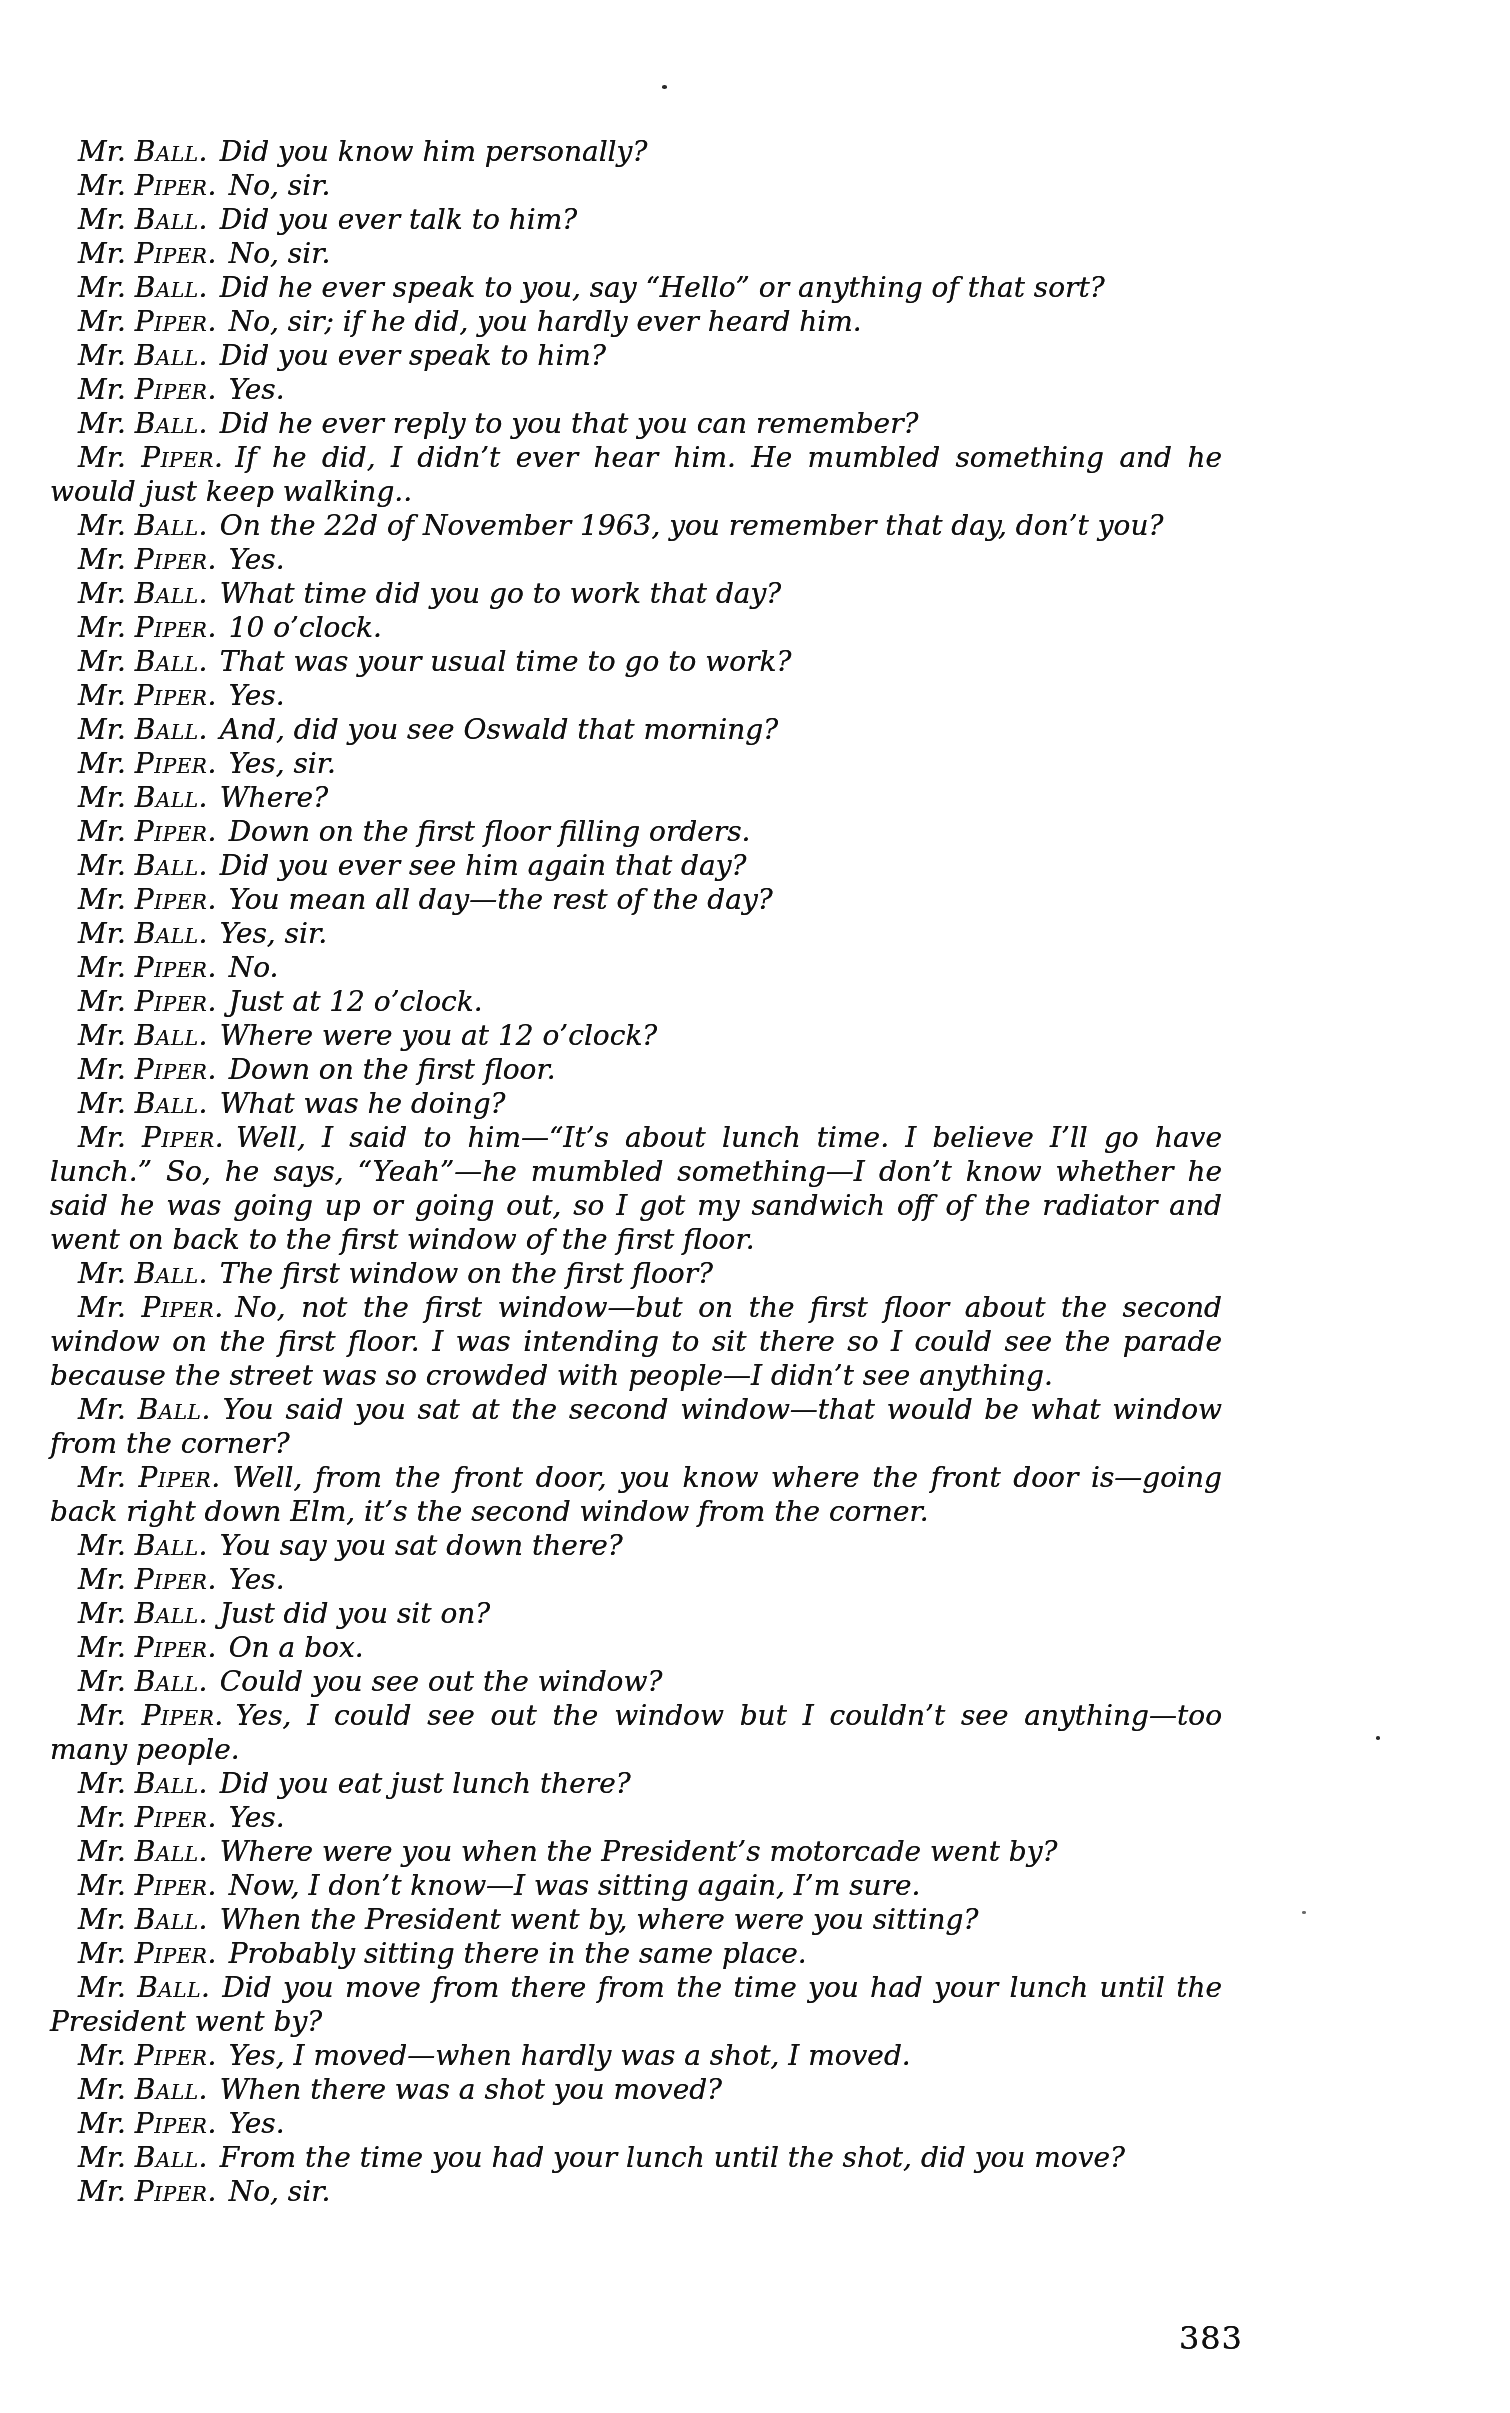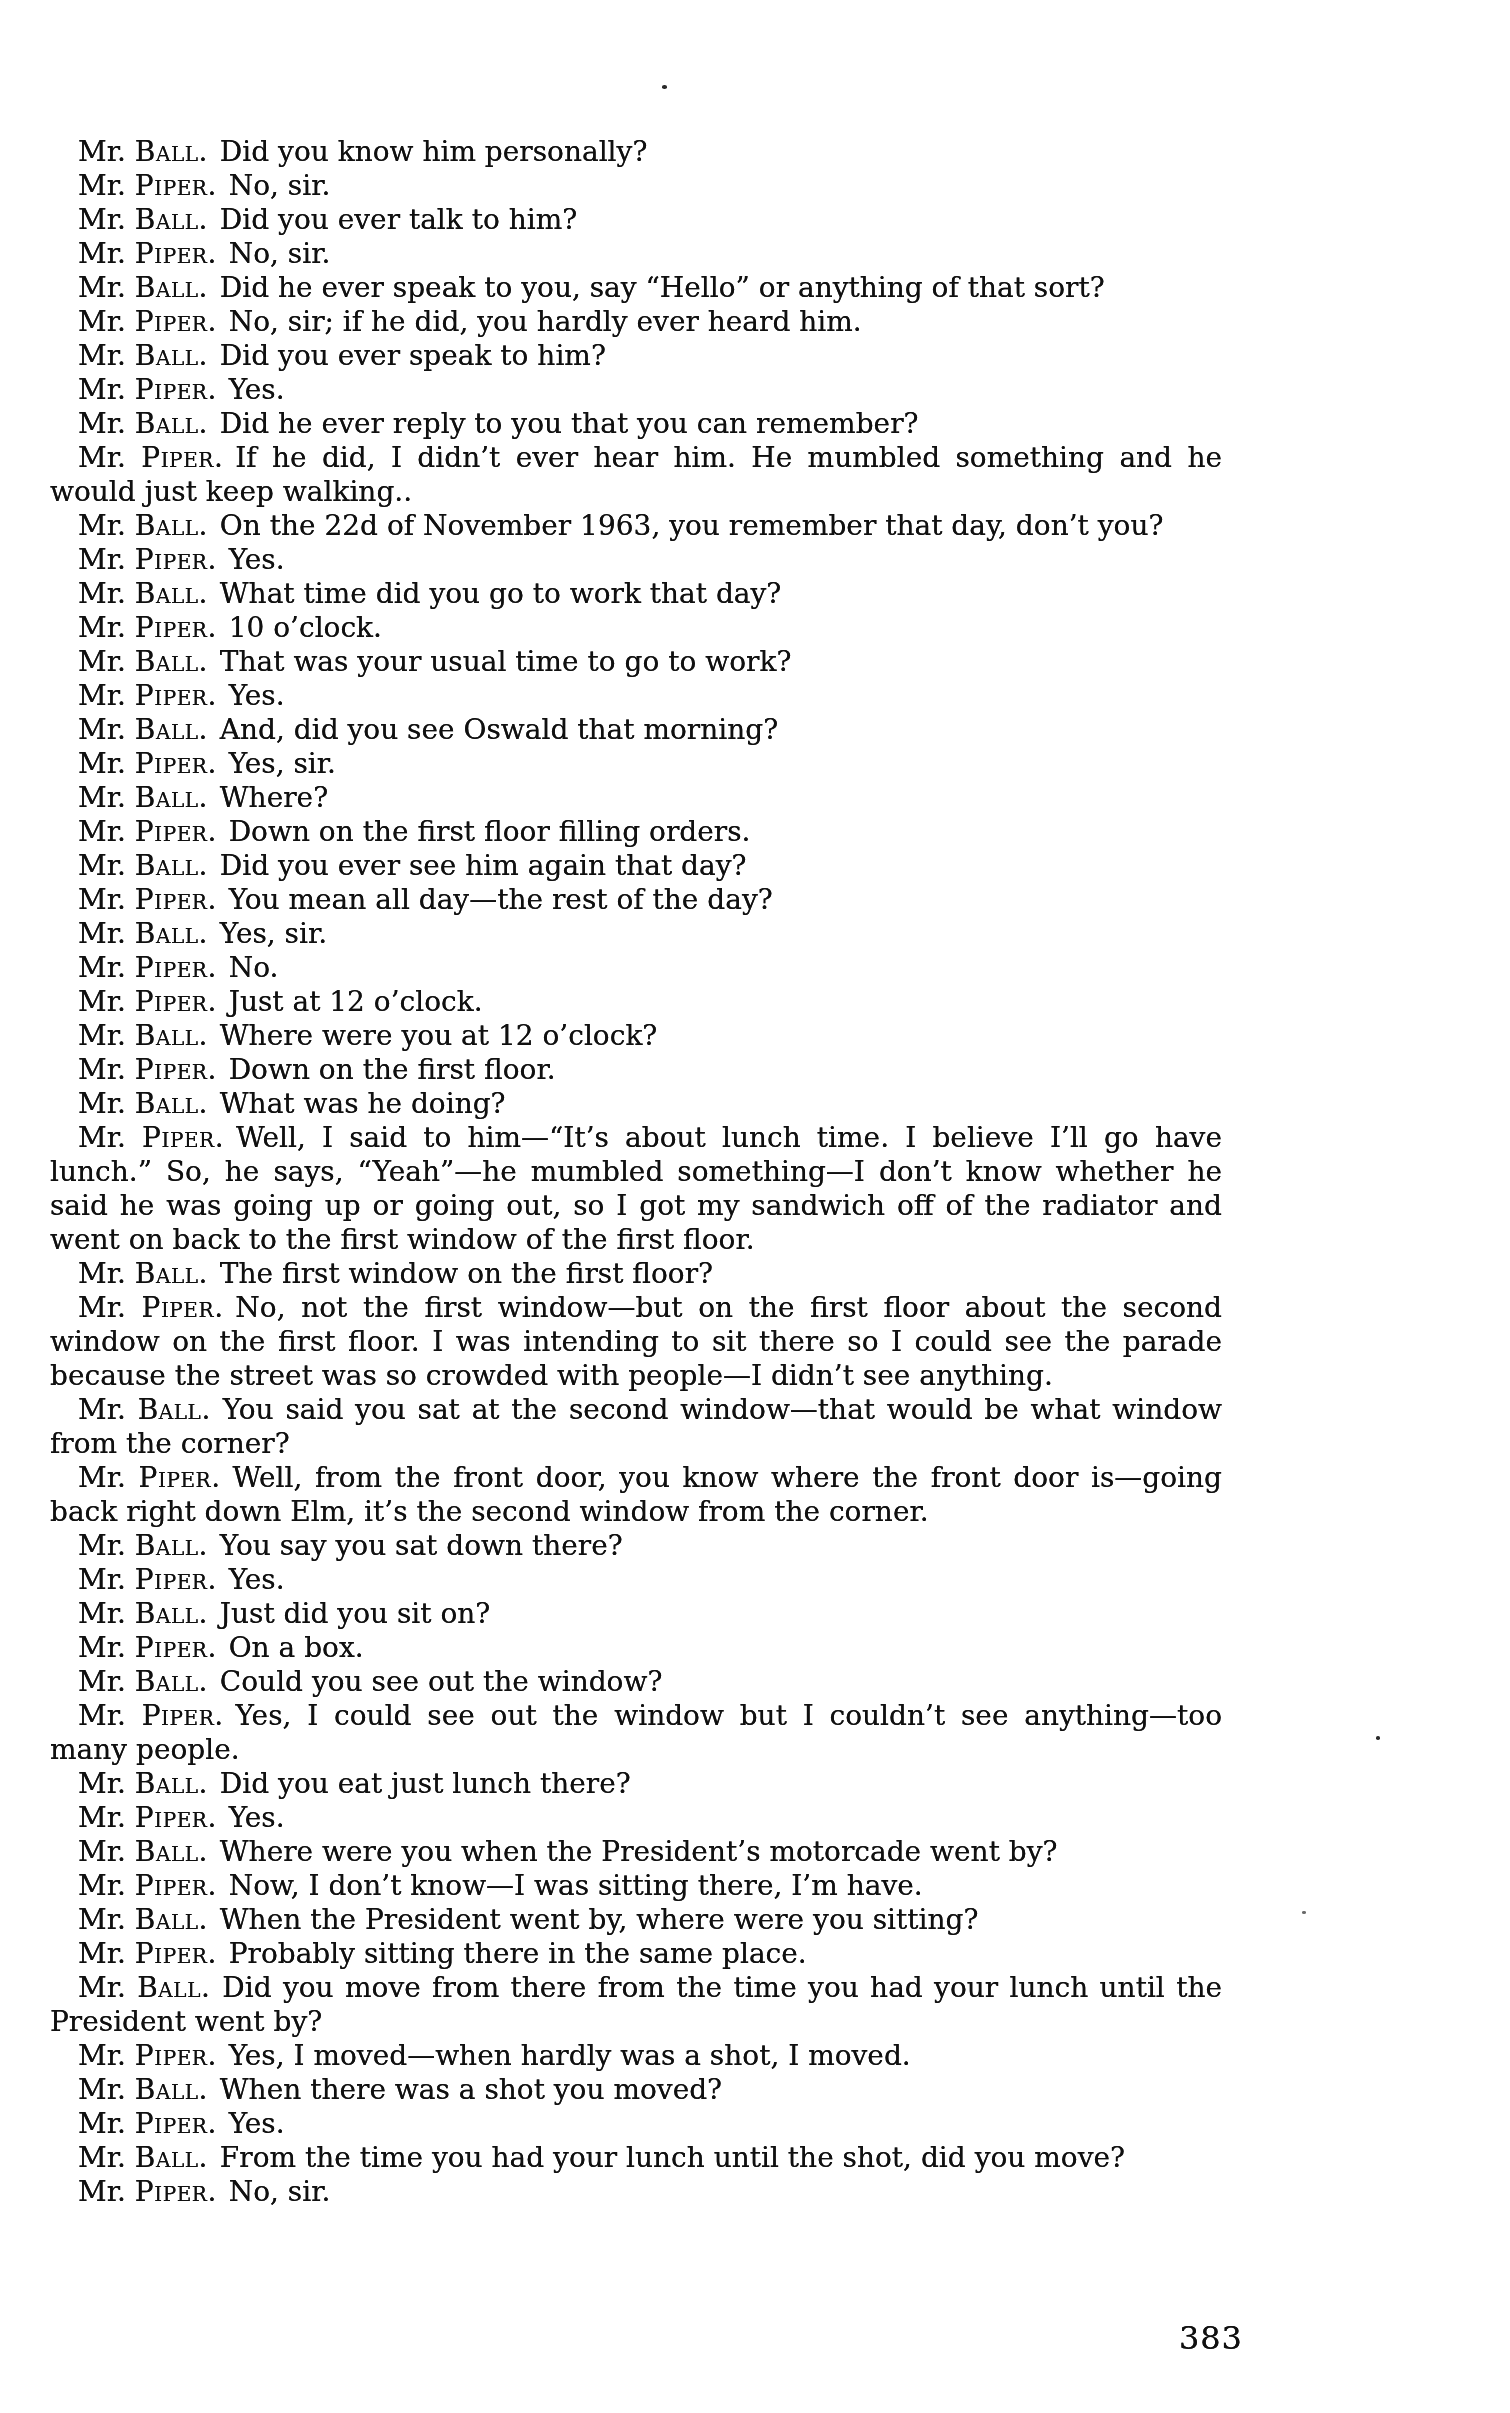--- a/index.html
+++ b/index.html
@@ -21,20 +21,21 @@
   }
   .transcript {
     position: absolute;
     left: 50px;
     top: 135px;
     width: 1172px;
     font-size: 28px;
     line-height: 34px;
     text-align: justify;
     text-shadow: 0 0 0.5px rgba(10,10,10,0.85);
+    font-style: italic;
   }
   .para {
     margin: 0;
     padding: 0;
     text-indent: 28px;
   }
   .sp { margin-right: 0.42em; }
   .mr { }
   .nm {
     font-variant: small-caps;
@@ -99,21 +100,21 @@
       <p class="para"><span class="sp"><span class="mr">Mr. </span><span class="nm">Piper.</span></span><span class="tx">Well, from the front door, you know where the front door is—going back right down Elm, it’s the second window from the corner.</span></p>
       <p class="para"><span class="sp"><span class="mr">Mr. </span><span class="nm">Ball.</span></span><span class="tx">You say you sat down there?</span></p>
       <p class="para"><span class="sp"><span class="mr">Mr. </span><span class="nm">Piper.</span></span><span class="tx">Yes.</span></p>
       <p class="para"><span class="sp"><span class="mr">Mr. </span><span class="nm">Ball.</span></span><span class="tx">Just did you sit on?</span></p>
       <p class="para"><span class="sp"><span class="mr">Mr. </span><span class="nm">Piper.</span></span><span class="tx">On a box.</span></p>
       <p class="para"><span class="sp"><span class="mr">Mr. </span><span class="nm">Ball.</span></span><span class="tx">Could you see out the window?</span></p>
       <p class="para"><span class="sp"><span class="mr">Mr. </span><span class="nm">Piper.</span></span><span class="tx">Yes, I could see out the window but I couldn’t see anything—too many people.</span></p>
       <p class="para"><span class="sp"><span class="mr">Mr. </span><span class="nm">Ball.</span></span><span class="tx">Did you eat just lunch there?</span></p>
       <p class="para"><span class="sp"><span class="mr">Mr. </span><span class="nm">Piper.</span></span><span class="tx">Yes.</span></p>
       <p class="para"><span class="sp"><span class="mr">Mr. </span><span class="nm">Ball.</span></span><span class="tx">Where were you when the President’s motorcade went by?</span></p>
-      <p class="para"><span class="sp"><span class="mr">Mr. </span><span class="nm">Piper.</span></span><span class="tx">Now, I don’t know—I was sitting there, I’m have.</span></p>
+      <p class="para"><span class="sp"><span class="mr">Mr. </span><span class="nm">Piper.</span></span><span class="tx">Now, I don’t know—I was sitting again, I’m sure.</span></p>
       <p class="para"><span class="sp"><span class="mr">Mr. </span><span class="nm">Ball.</span></span><span class="tx">When the President went by, where were you sitting?</span></p>
       <p class="para"><span class="sp"><span class="mr">Mr. </span><span class="nm">Piper.</span></span><span class="tx">Probably sitting there in the same place.</span></p>
       <p class="para"><span class="sp"><span class="mr">Mr. </span><span class="nm">Ball.</span></span><span class="tx">Did you move from there from the time you had your lunch until the President went by?</span></p>
       <p class="para"><span class="sp"><span class="mr">Mr. </span><span class="nm">Piper.</span></span><span class="tx">Yes, I moved—when hardly was a shot, I moved.</span></p>
       <p class="para"><span class="sp"><span class="mr">Mr. </span><span class="nm">Ball.</span></span><span class="tx">When there was a shot you moved?</span></p>
       <p class="para"><span class="sp"><span class="mr">Mr. </span><span class="nm">Piper.</span></span><span class="tx">Yes.</span></p>
       <p class="para"><span class="sp"><span class="mr">Mr. </span><span class="nm">Ball.</span></span><span class="tx">From the time you had your lunch until the shot, did you move?</span></p>
       <p class="para"><span class="sp"><span class="mr">Mr. </span><span class="nm">Piper.</span></span><span class="tx">No, sir.</span></p>
     </div>
   <div class="page-number">383</div>

